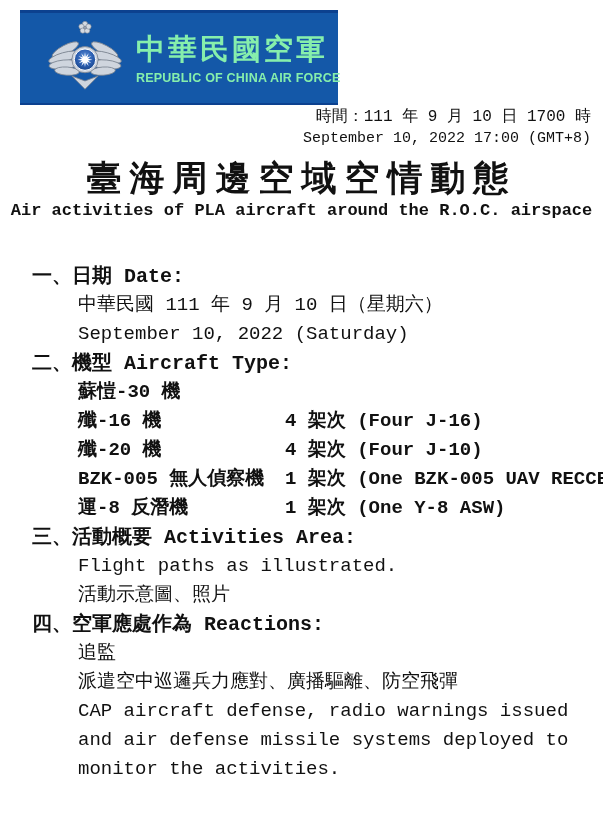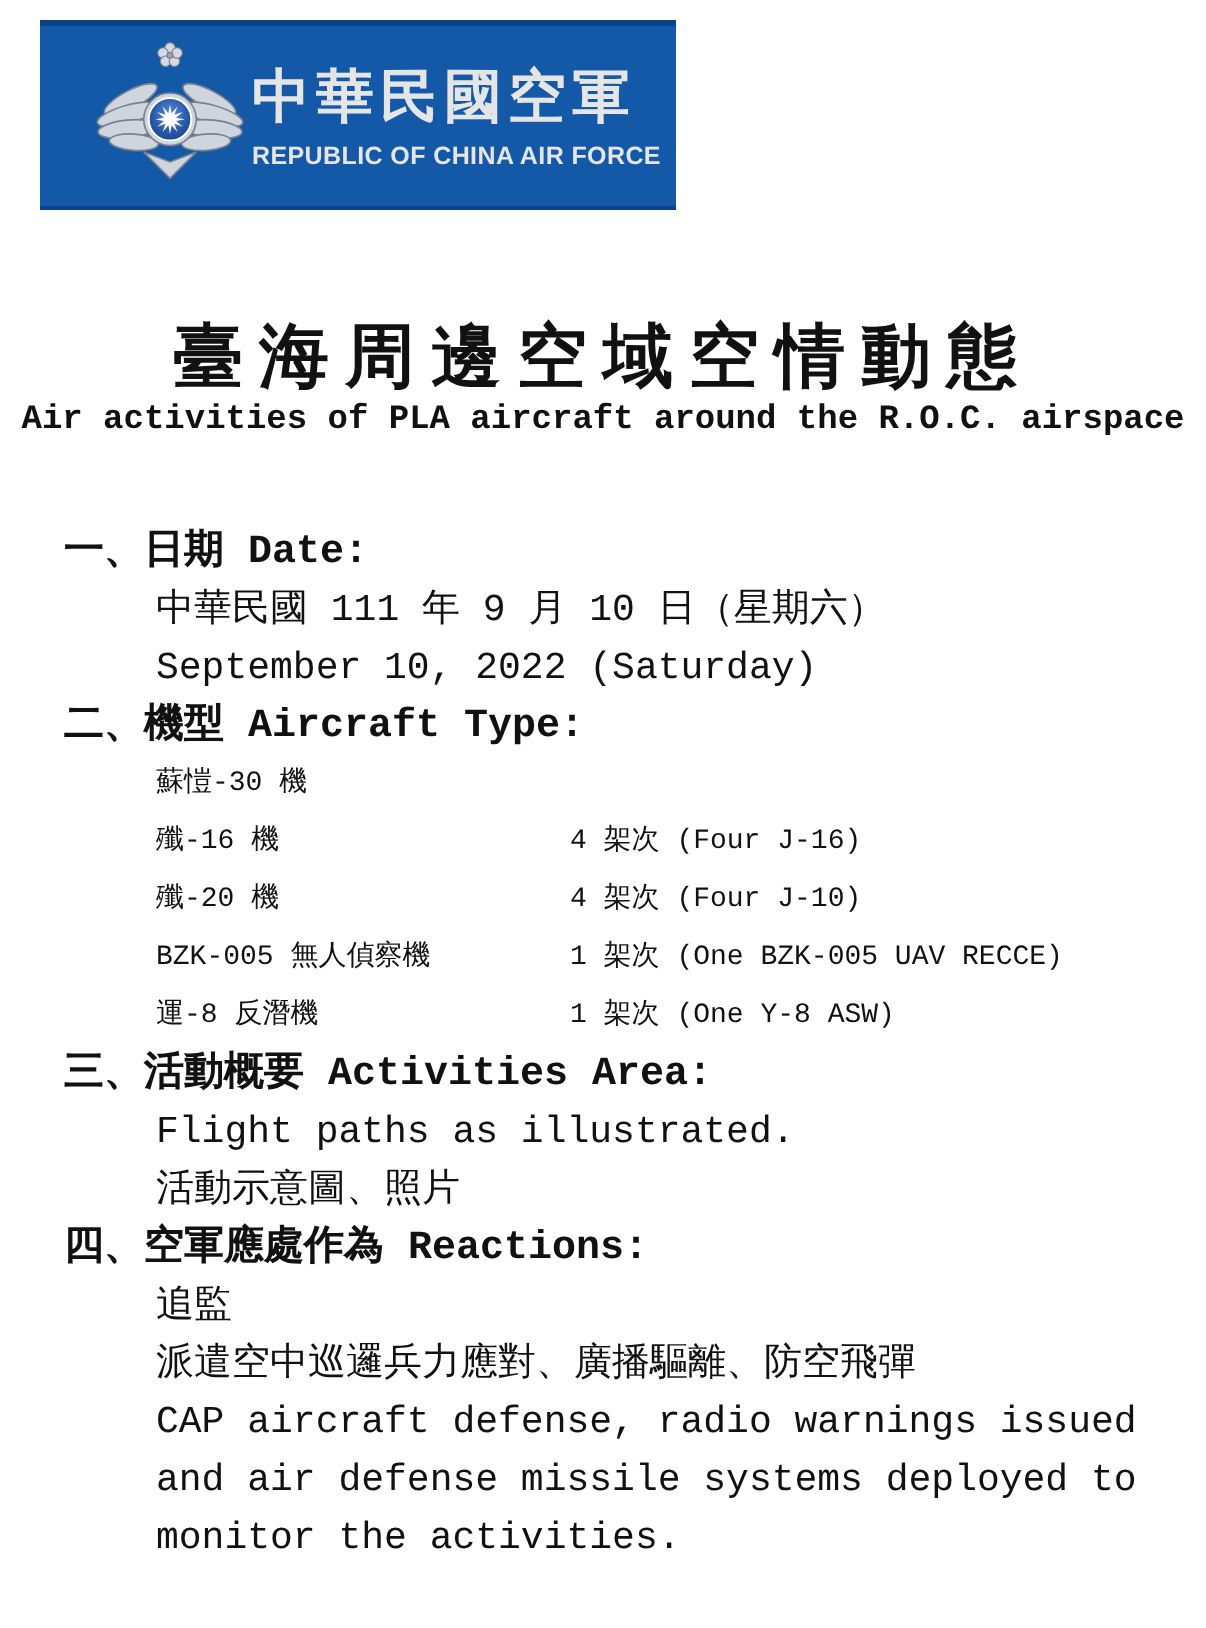--- a/index.html
+++ b/index.html
@@ -14,42 +14,42 @@
   
   .banner{
     position:absolute;left:20px;top:10px;
     width:318px;height:95px;box-sizing:border-box;
     background:#1458A8;
     border-top:3px solid #0C418F;
     border-bottom:2px solid #0C418F;
     display:flex;align-items:center;
   }
   .emblem{width:82px;height:86px;margin-left:24px;flex:0 0 auto;}
-  .banner-text{color:#e5e5e5;font-family:"Liberation Sans",sans-serif;}
+  .banner-text{margin-left:10px;color:#86efac;font-family:"Liberation Sans",sans-serif;}
   .org-zh{font-size:29px;font-weight:bold;letter-spacing:3px;line-height:34px;white-space:nowrap;}
   .org-en{font-size:12.5px;font-weight:bold;letter-spacing:.2px;margin-top:5px;white-space:nowrap;}
   
   .datetime{position:absolute;top:107px;right:12px;text-align:right;}
   .dt-zh{font-size:16px;line-height:21px;}
   .dt-en{font-size:15px;line-height:21px;}
   
   .title-zh{
     position:absolute;top:155px;left:0;width:100%;
     text-align:center;font-size:35px;font-weight:bold;letter-spacing:8px;white-space:nowrap;
   }
   .title-en{
     position:absolute;top:201px;left:0;width:100%;
     text-align:center;font-size:17px;font-weight:bold;white-space:nowrap;
   }
   .intro{position:absolute;top:233px;left:8px;font-size:19px;}
   
   .content{position:absolute;top:262px;left:0;width:100%;}
   .sec-heading{margin-left:32px;font-size:20px;font-weight:bold;line-height:29px;white-space:nowrap;}
   .sec-line{margin-left:78px;font-size:19px;line-height:29px;white-space:nowrap;}
-  .ac-row{margin-left:78px;display:flex;font-size:14px;line-height:29px;white-space:nowrap;}
+  .ac-row{margin-left:78px;display:flex;font-size:19px;line-height:29px;white-space:nowrap;font-weight:bold;}
   .ac-type{width:207px;flex:0 0 auto;}
 </style>
 </head>
 <body>
 
 <div class="page">
 
   <div class="banner">
     <svg class="emblem" viewBox="0 0 100 100" aria-hidden="true">
       <defs>
@@ -86,20 +86,24 @@
       <circle cx="50" cy="52" r="13" fill="url(#sunbg)" stroke="#ffffff" stroke-width="1.2"></circle>
       <polygon fill="#ffffff" points="59,52 53.67,52.98 57.79,56.5 52.69,54.69 54.5,59.79 50.98,55.67 50,61 49.02,55.67 45.5,59.79 47.31,54.69 42.21,56.5 46.33,52.98 41,52 46.33,51.02 42.21,47.5 47.31,49.31 45.5,44.21 49.02,48.33 50,43 50.98,48.33 54.5,44.21 52.69,49.31 57.79,47.5 53.67,51.02"></polygon>
       <circle cx="50" cy="52" r="2.4" fill="#ffffff"></circle>
     </svg>
     <div class="banner-text">
       <div class="org-zh">中華民國空軍</div>
       <div class="org-en">REPUBLIC OF CHINA AIR FORCE</div>
     </div>
   </div>
 
+  <div class="datetime">
+    <div class="dt-zh">時間：111 年 9 月 10 日 1700 時</div>
+    <div class="dt-en">September 10, 2022 17:00 (GMT+8)</div>
+  </div>
 
   <div class="title-zh">臺海周邊空域空情動態</div>
   <div class="title-en">Air activities of PLA aircraft around the R.O.C. airspace</div>
 
   <div class="content">
 
     <div class="sec-heading">一、日期 Date:</div>
     <div class="sec-line">中華民國 111 年 9 月 10 日（星期六）</div>
     <div class="sec-line">September 10, 2022 (Saturday)</div>
 

